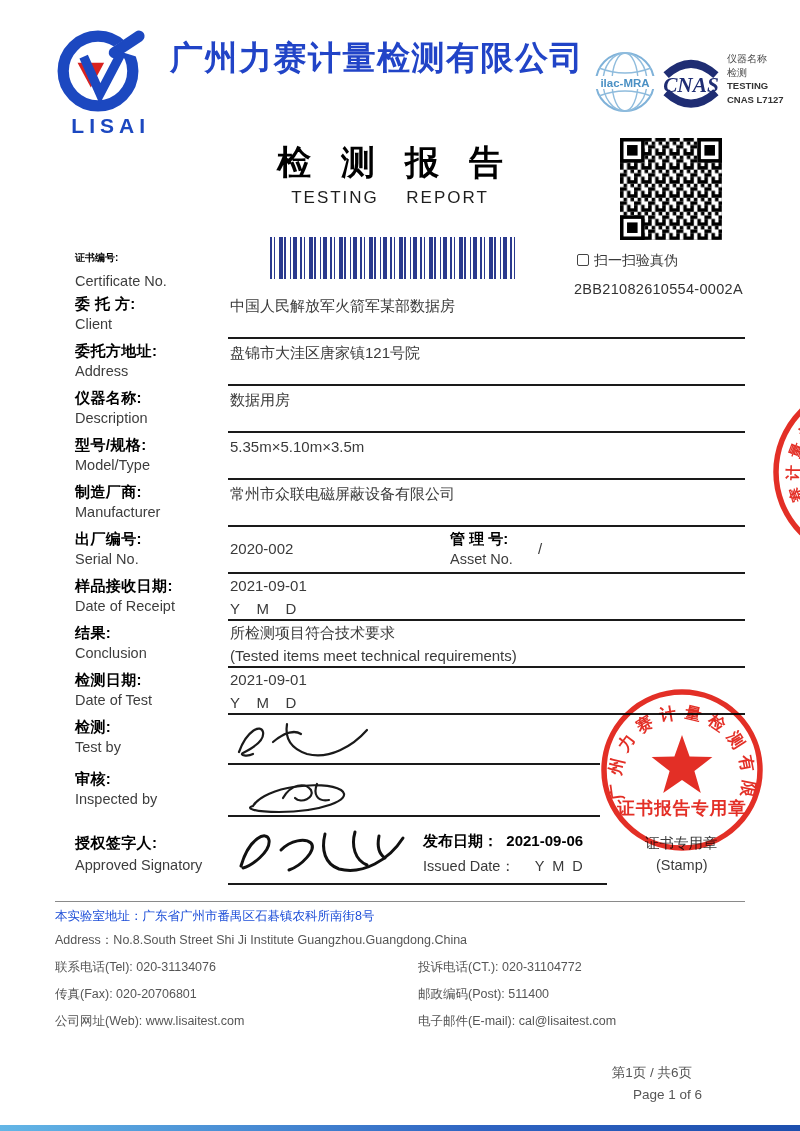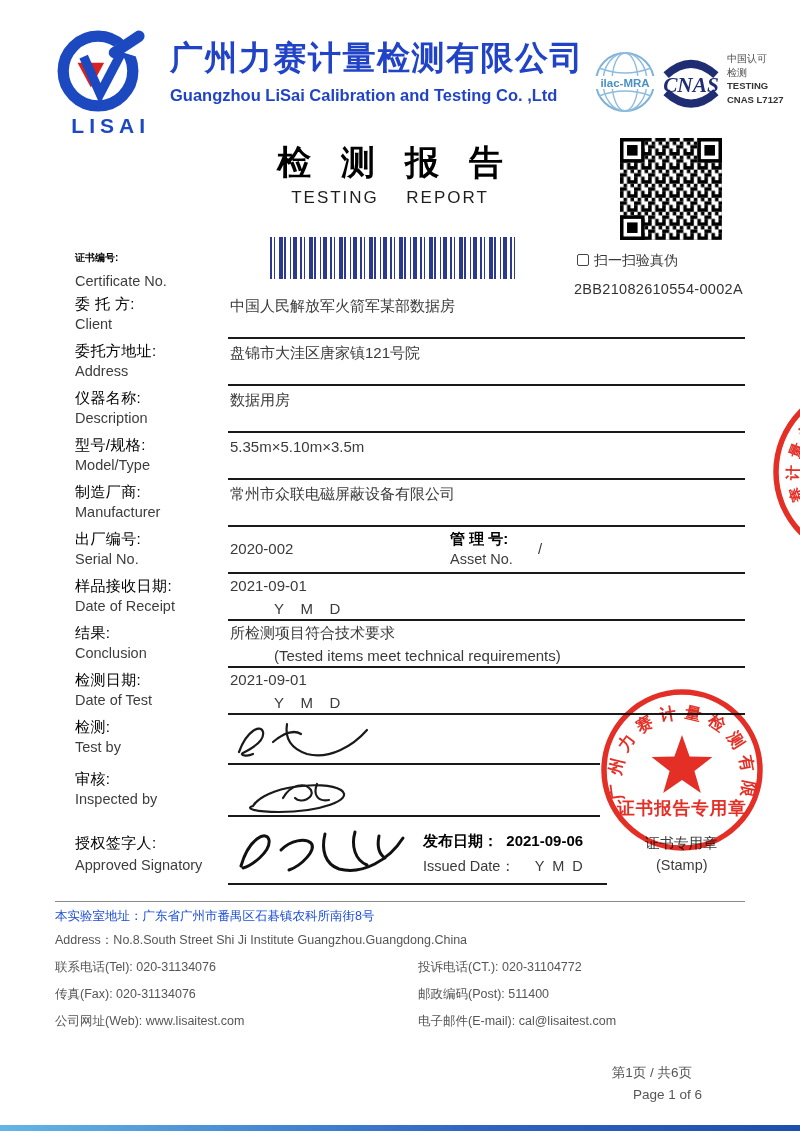--- a/index.html
+++ b/index.html
@@ -26,24 +26,24 @@
   .barcode{position:absolute;left:270px;top:237px;width:246px;height:42px;
     background:repeating-linear-gradient(90deg,#2b3a8e 0 2px,#fff 2px 4px,#2b3a8e 4px 5px,
       #fff 5px 9px,#2b3a8e 9px 13px,#fff 13px 14px,#2b3a8e 14px 16px,#fff 16px 20px,
       #2b3a8e 20px 21px,#fff 21px 23px,#2b3a8e 23px 27px,#fff 27px 30px);}
   .scan-hint{position:absolute;left:577px;top:252px;font-size:14px;color:#3a3a3a;}
   .scan-icon{display:inline-block;width:10px;height:10px;border:1.6px solid #444;border-radius:2px;
              margin-right:5px;vertical-align:-1px;}
   .cert-no{position:absolute;left:574px;top:281px;font-size:14.5px;color:#333;letter-spacing:.3px;}
   
   .frow{position:absolute;left:55px;width:690px;}
-  .lcn{position:absolute;left:20px;top:2px;font-size:15px;font-weight:normal;color:#000;letter-spacing:.4px;}
+  .lcn{position:absolute;left:20px;top:2px;font-size:15px;font-weight:bold;color:#000;letter-spacing:.4px;}
   .len{position:absolute;left:20px;top:23px;font-size:14.5px;color:#3d3d3d;}
   .val{position:absolute;left:175px;top:4px;font-size:15px;color:#3a3a3a;}
-  .val2{position:absolute;left:175px;top:25px;font-size:15px;color:#3a3a3a;white-space:pre;margin-left:44px;}
+  .val2{position:absolute;left:175px;top:25px;font-size:15px;color:#3a3a3a;white-space:pre;}
   .ul{position:absolute;left:173px;bottom:0;height:2px;background:#1a1a1a;width:517px;}
   .ul.short{width:372px;}
   .ul.mid{width:379px;}
   .slabel-cn{position:absolute;left:395px;top:2px;font-size:15px;font-weight:bold;color:#000;}
   .slabel-en{position:absolute;left:395px;top:23px;font-size:14.5px;color:#3d3d3d;}
   .sval{position:absolute;left:483px;top:12px;font-size:15px;color:#3a3a3a;}
   .sig{position:absolute;left:172px;top:0;}
   .issue-cn{position:absolute;left:368px;top:12px;font-size:15px;font-weight:bold;color:#000;white-space:pre;}
   .issue-en{position:absolute;left:368px;top:37px;font-size:14.5px;color:#3a3a3a;white-space:pre;}
   .stamp-cap-cn{position:absolute;left:590px;top:14px;font-size:14.5px;color:#3c3c3c;}
@@ -77,39 +77,38 @@
       <circle cx="50" cy="44" r="34" fill="none" stroke="#1c48c0" stroke-width="11"></circle>
       <polygon points="62,22 92,4 88,30" fill="#fff"></polygon>
       <path d="M66 26 L90 10" stroke="#1c48c0" stroke-width="11" stroke-linecap="round" fill="none"></path>
       <polygon points="30,36 56,36 43,60" fill="#d8221f"></polygon>
       <path d="M36 30 L52 66 L73 26" fill="none" stroke="#1c48c0" stroke-width="9" stroke-linejoin="miter"></path>
     </svg>
     <div class="logo-text">LISAI</div>
   </div>
 
   <div class="company-cn">广州力赛计量检测有限公司</div>
-  <div class="company-en">Guangzhou LiSai Calibration and Testing Co. ,Ltd</div>
 
   <svg style="position:absolute;left:593px;top:50px;" width="64" height="64" viewBox="0 0 64 64">
     <circle cx="32" cy="32" r="29" fill="none" stroke="#7fb2d9" stroke-width="2"></circle>
     <ellipse cx="32" cy="32" rx="13" ry="29" fill="none" stroke="#8fbcdd" stroke-width="1.4"></ellipse>
     <ellipse cx="32" cy="32" rx="22" ry="29" fill="none" stroke="#8fbcdd" stroke-width="1.4"></ellipse>
     <path d="M6 18 Q32 28 58 18 M6 46 Q32 36 58 46" fill="none" stroke="#8fbcdd" stroke-width="1.4"></path>
     <rect x="2" y="26" width="60" height="13" fill="#fff"></rect>
     <text x="32" y="36.5" text-anchor="middle" font-size="11.5" font-weight="bold" fill="#4a90c4" font-family="Liberation Sans,sans-serif">ilac-MRA</text>
   </svg>
 
   <svg style="position:absolute;left:659px;top:58px;" width="64" height="50" viewBox="0 0 90 70">
     <path d="M10 24 Q45 -8 80 24" fill="none" stroke="#1f2d73" stroke-width="11"></path>
     <path d="M10 48 Q45 80 80 48" fill="none" stroke="#1f2d73" stroke-width="11"></path>
     <text x="45" y="47" text-anchor="middle" font-size="30" font-weight="bold" font-style="italic" fill="#1f2d73" font-family="Liberation Serif,serif">CNAS</text>
   </svg>
 
   <div class="accr-text">
-    <div>中国认可</div>
+    <div>仪器名称</div>
     <div>检测</div>
     <div class="b">TESTING</div>
     <div class="b">CNAS L7127</div>
   </div>
 
   <div class="title-cn">检测报告</div>
   <div class="title-en">TESTING  REPORT</div>
 
   <svg class="qr" viewBox="0 0 29 29">
     <defs>
@@ -278,21 +277,21 @@
     <text font-size="15" font-weight="bold" fill="#e2231a" letter-spacing="6" font-family="Liberation Sans,sans-serif">
       <textPath href="#ringB" startOffset="52%">广州力赛计量检测有限公司</textPath>
     </text>
   </svg>
 
   <div class="foot-sep"></div>
   <div class="foot-line fl1">本实验室地址：广东省广州市番禺区石碁镇农科所南街8号</div>
   <div class="foot-line fl2">Address：No.8.South Street Shi Ji Institute Guangzhou.Guangdong.China</div>
 
   <div class="foot-line fc-l fr1">联系电话(Tel): 020-31134076</div>
-  <div class="foot-line fc-l fr2">传真(Fax): 020-31134076</div>
+  <div class="foot-line fc-l fr2">传真(Fax): 020-20706801</div>
   <div class="foot-line fc-l fr3">公司网址(Web): www.lisaitest.com</div>
   <div class="foot-line fc-r fr1">投诉电话(CT.): 020-31104772</div>
   <div class="foot-line fc-r fr2">邮政编码(Post): 511400</div>
   <div class="foot-line fc-r fr3">电子邮件(E-mail): cal@lisaitest.com</div>
 
   <div class="pagenum">
     <div class="cn">第1页 / 共6页</div>
     <div>Page 1 of 6</div>
   </div>
 

